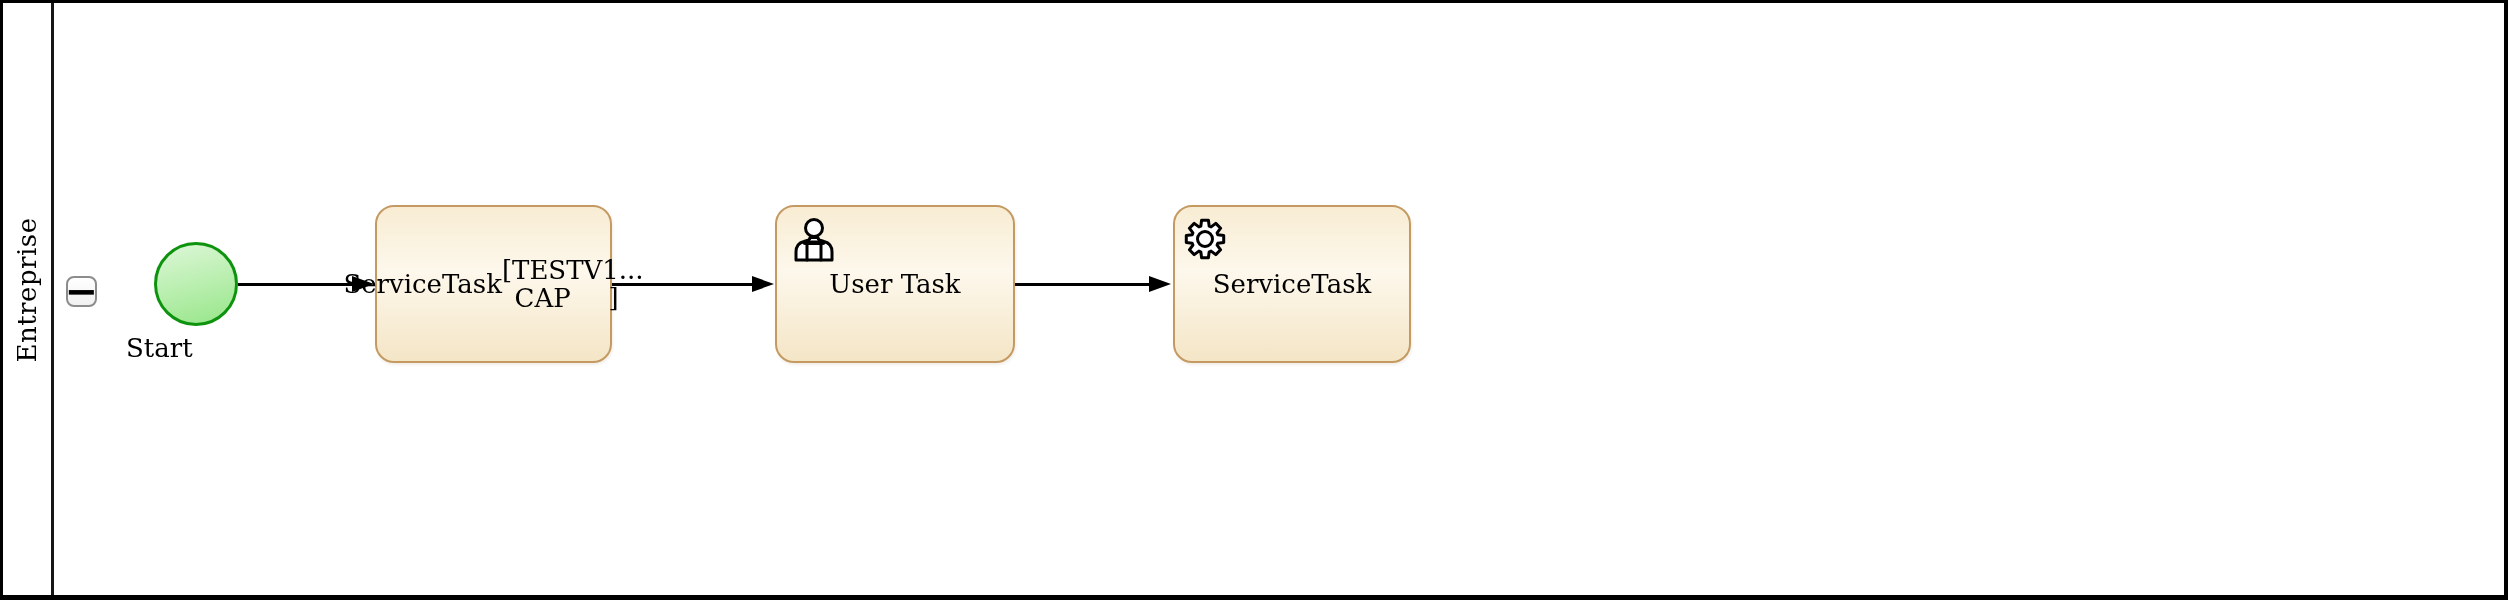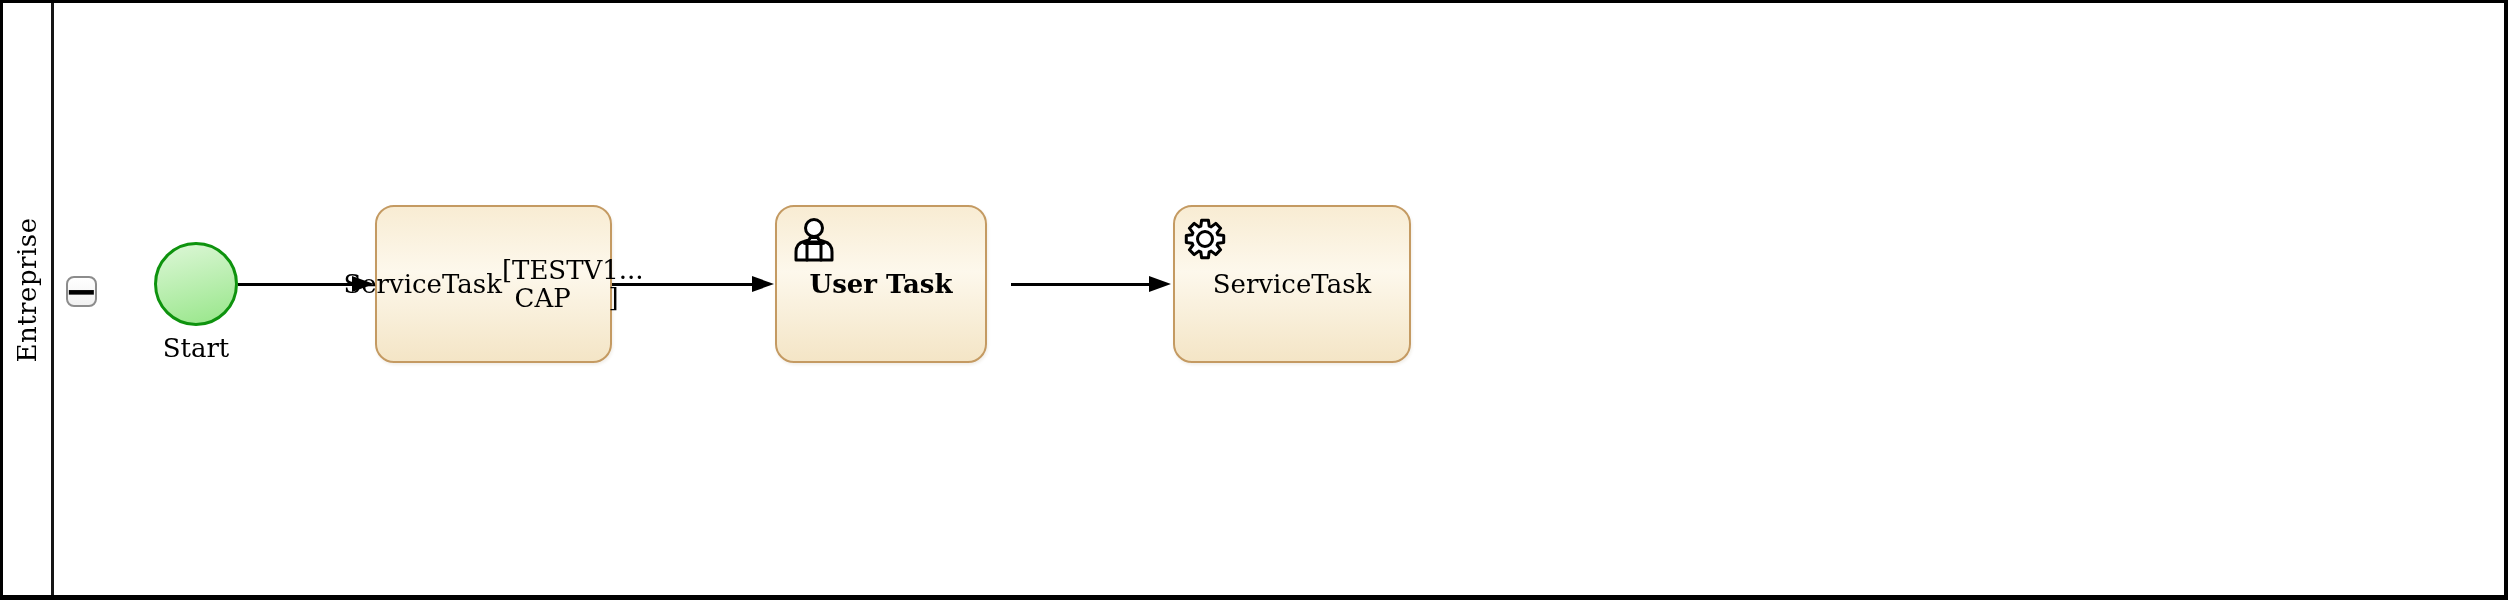--- a/index.html
+++ b/index.html
@@ -26,29 +26,29 @@
         padding:0;cursor:pointer;}
   .collapse-btn .minus{font-family:"DejaVu Sans",sans-serif;font-weight:900;
         font-size:40px;line-height:0;transform:translateY(-1px);}
 
   
   .start-event{position:absolute;left:151px;top:239px;width:84px;height:84px;
         box-sizing:border-box;border-radius:50%;
         border:3px solid var(--start-border);
         background:linear-gradient(165deg,var(--start-fill-top) 0%,var(--start-fill-bottom) 100%);}
   .start-label{position:absolute;left:123px;top:330px;width:140px;
-        text-align:center;font-size:26px;}
+        font-size:26px;}
 
   
   .task{position:absolute;top:202px;height:158px;box-sizing:border-box;
         border:2px solid var(--task-border);border-radius:19px;
         background:linear-gradient(180deg,var(--task-fill-top) 0%,var(--task-fill-mid) 42%,var(--task-fill-bottom) 100%);
         box-shadow:1px 2px 3px rgba(120,90,40,0.10);}
   .task-1{left:372px;width:237px;}
-  .task-2{left:772px;width:212px;font-weight:bold;}
+  .task-2{left:772px;width:240px;}
   .task-3{left:1170px;width:238px;}
   .task-text{position:absolute;inset:0;display:flex;flex-direction:row;
         align-items:center;justify-content:center;text-align:center;
         font-size:26px;line-height:28px;}
   .task-icon{position:absolute;top:9px;width:46px;height:46px;}
   .task-2 .task-icon{left:14px;}
   .task-3 .task-icon{left:7px;}
   .task-icon svg{width:100%;height:100%;display:block;}
   .task-icon path,.task-icon circle{fill:#fff;stroke:#000;stroke-width:3;
         stroke-linejoin:round;stroke-linecap:round;}

